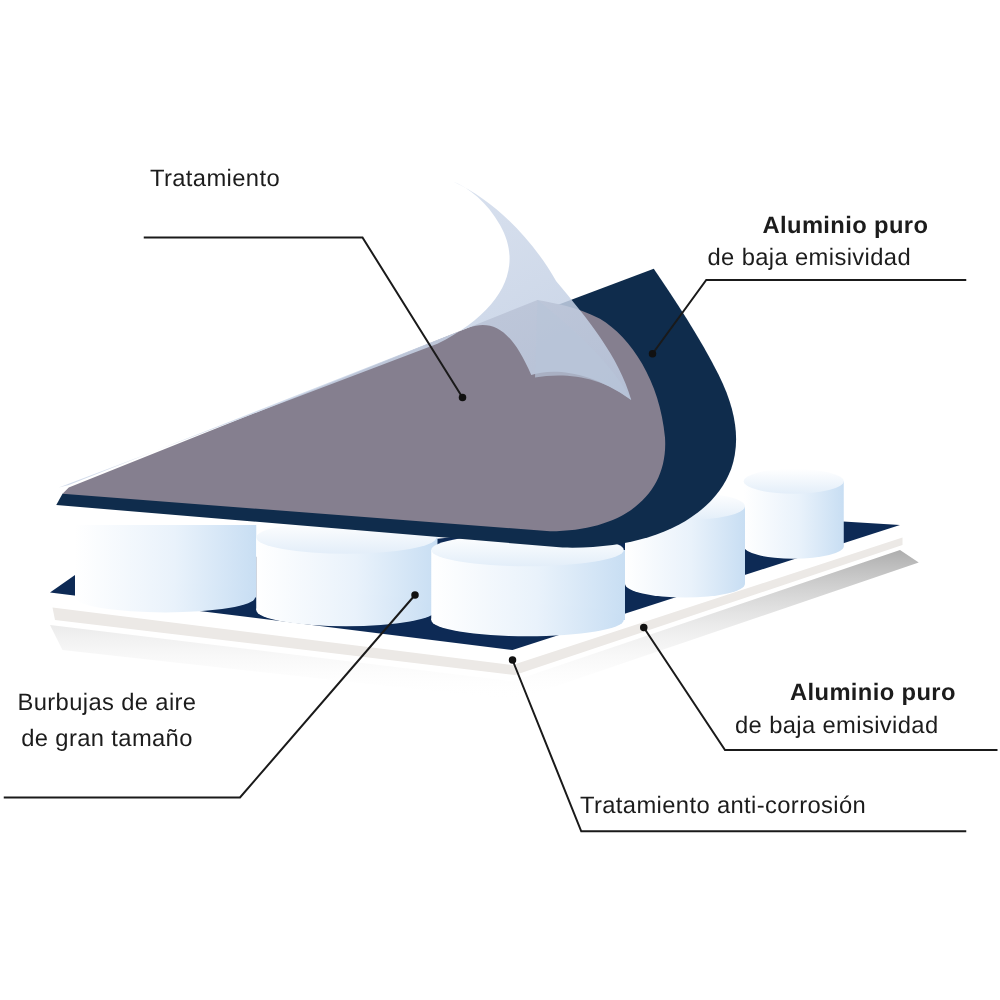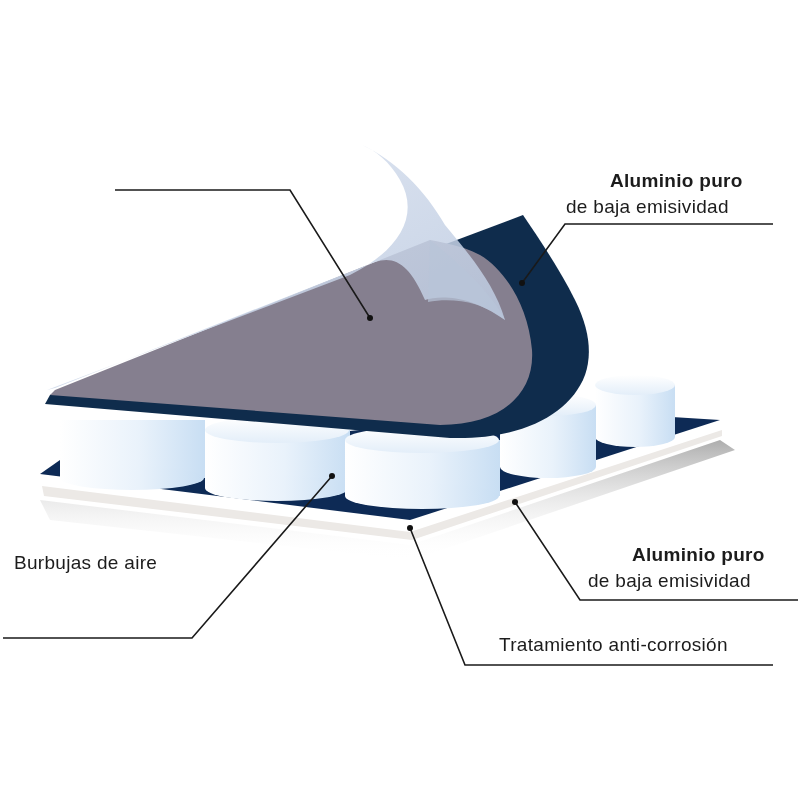--- a/index.html
+++ b/index.html
@@ -122,31 +122,33 @@
   <g fill="#111111">
     <circle cx="370" cy="318" r="3"></circle>
     <circle cx="522" cy="283" r="3"></circle>
     <circle cx="332" cy="476" r="3"></circle>
     <circle cx="515" cy="502" r="3"></circle>
     <circle cx="410" cy="528" r="3"></circle>
   </g>
 </svg>
 
 <div class="label" style="left:120px; top:131px;">
+  <span class="line">Tratamiento</span>
 </div>
 
 <div class="label" style="left:566px; top:168px;">
   <span class="bold">Aluminio puro</span>
   <span class="line">de baja emisividad</span>
 </div>
 
 <div class="label" style="left:14px; top:548px; line-height:29px;text-align:center;">
   <span class="line">Burbujas de aire</span>
+  <span class="line">de gran tamaño</span>
 </div>
 
 <div class="label" style="left:588px; top:542px;">
   <span class="bold">Aluminio puro</span>
   <span class="line">de baja emisividad</span>
 </div>
 
-<div class="label" style="left:499px; top:632px;text-align:right;">
+<div class="label" style="left:464px; top:632px;text-align:right;">
   <span class="line">Tratamiento anti-corrosión</span>
 </div>
 
 </body></html>

